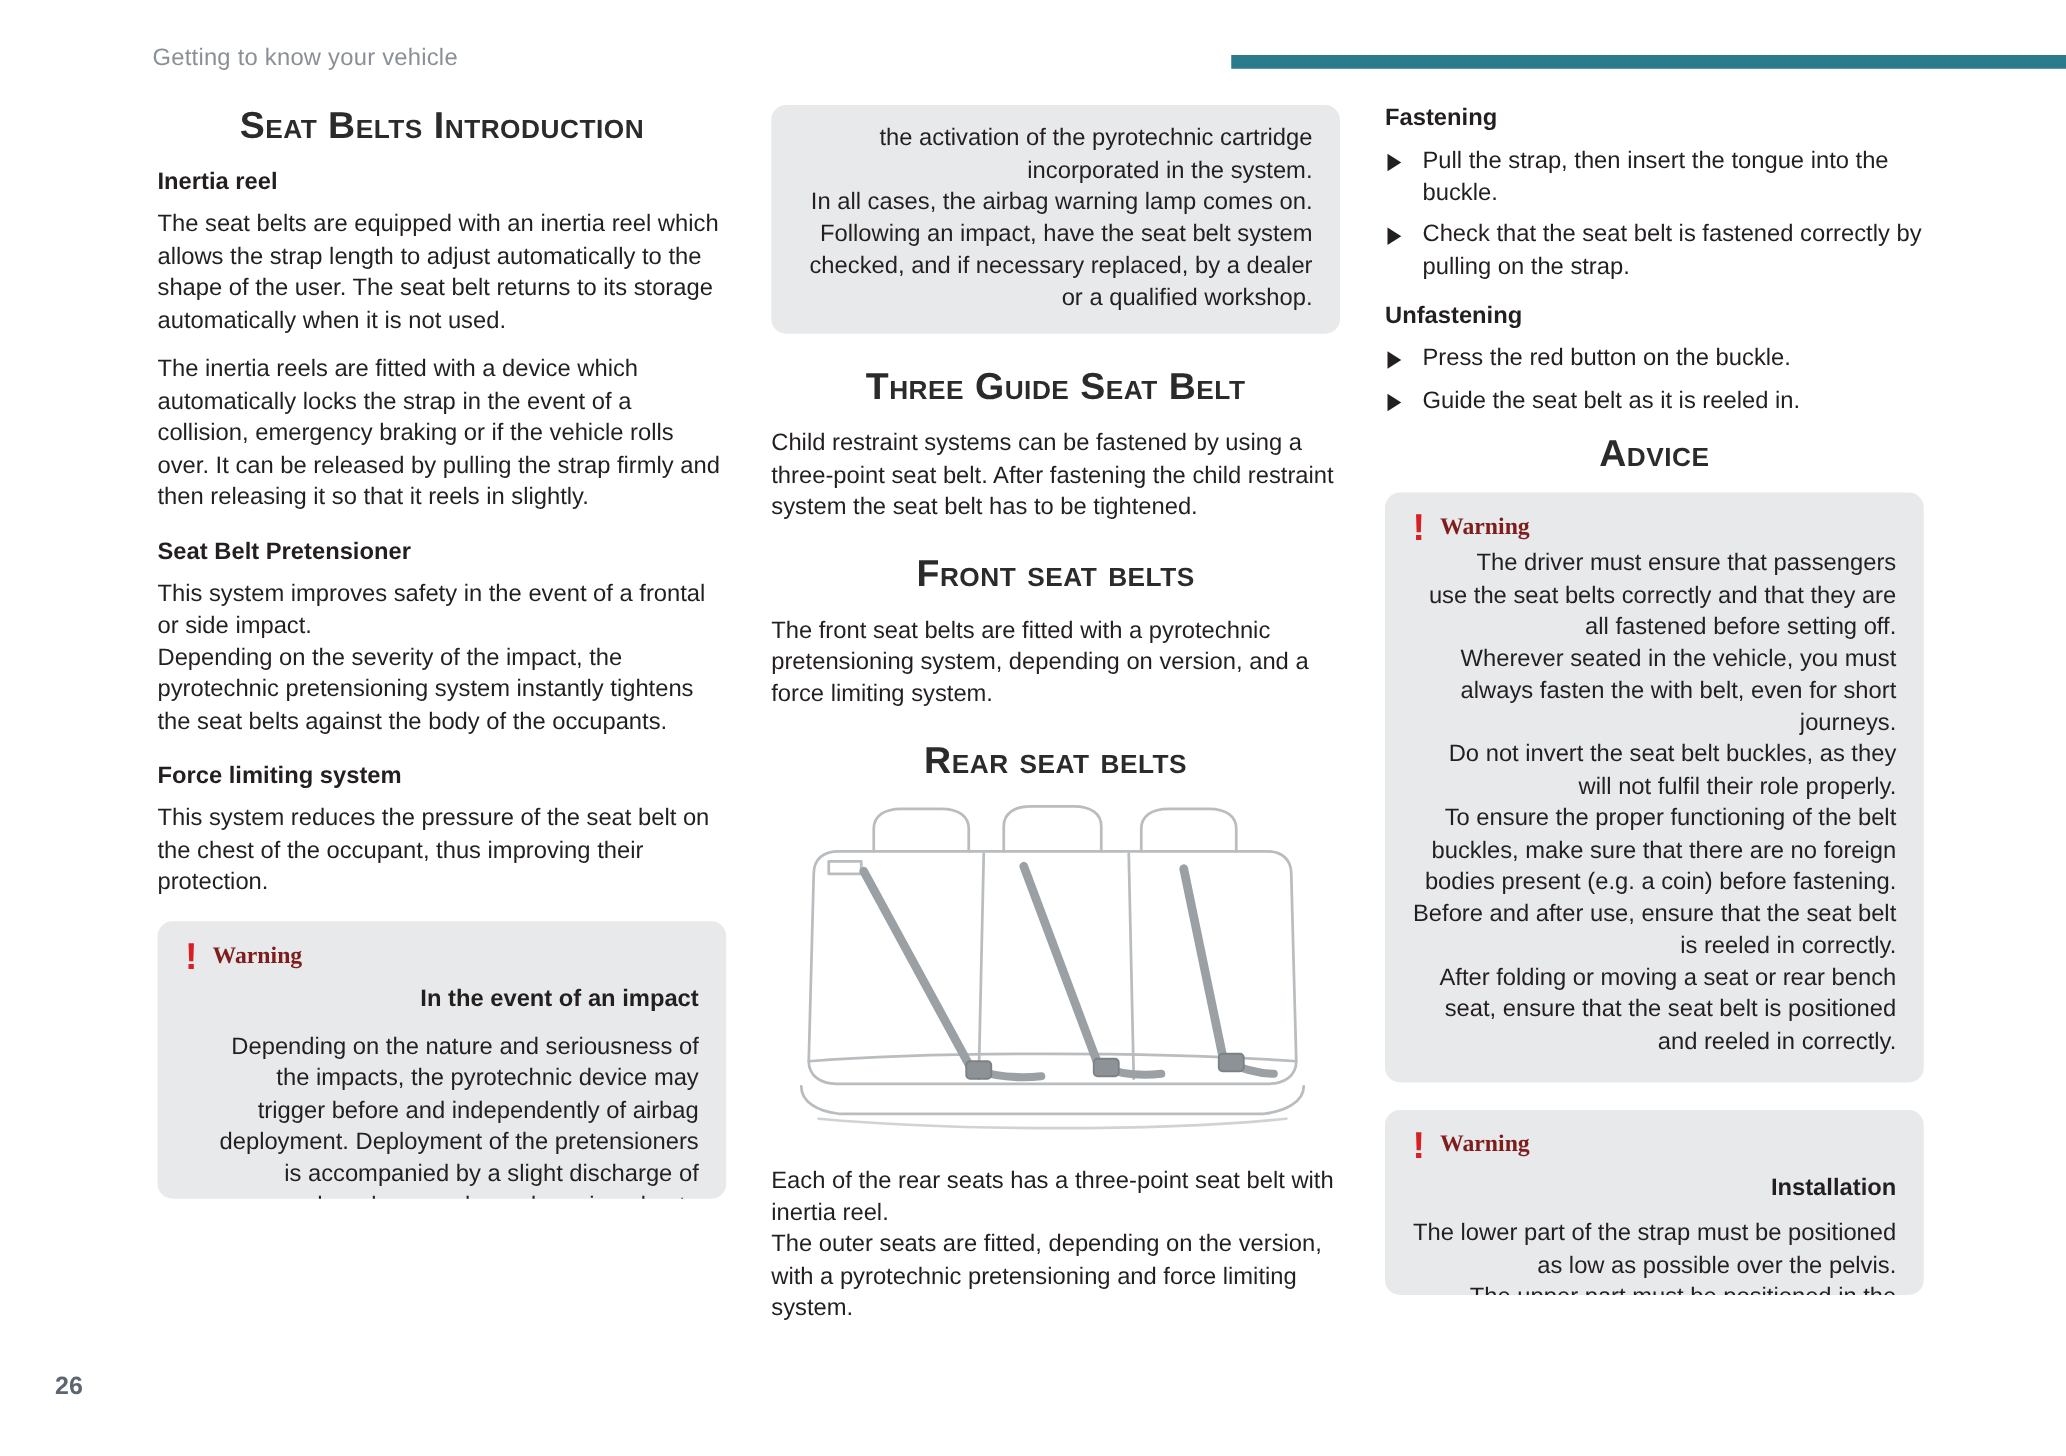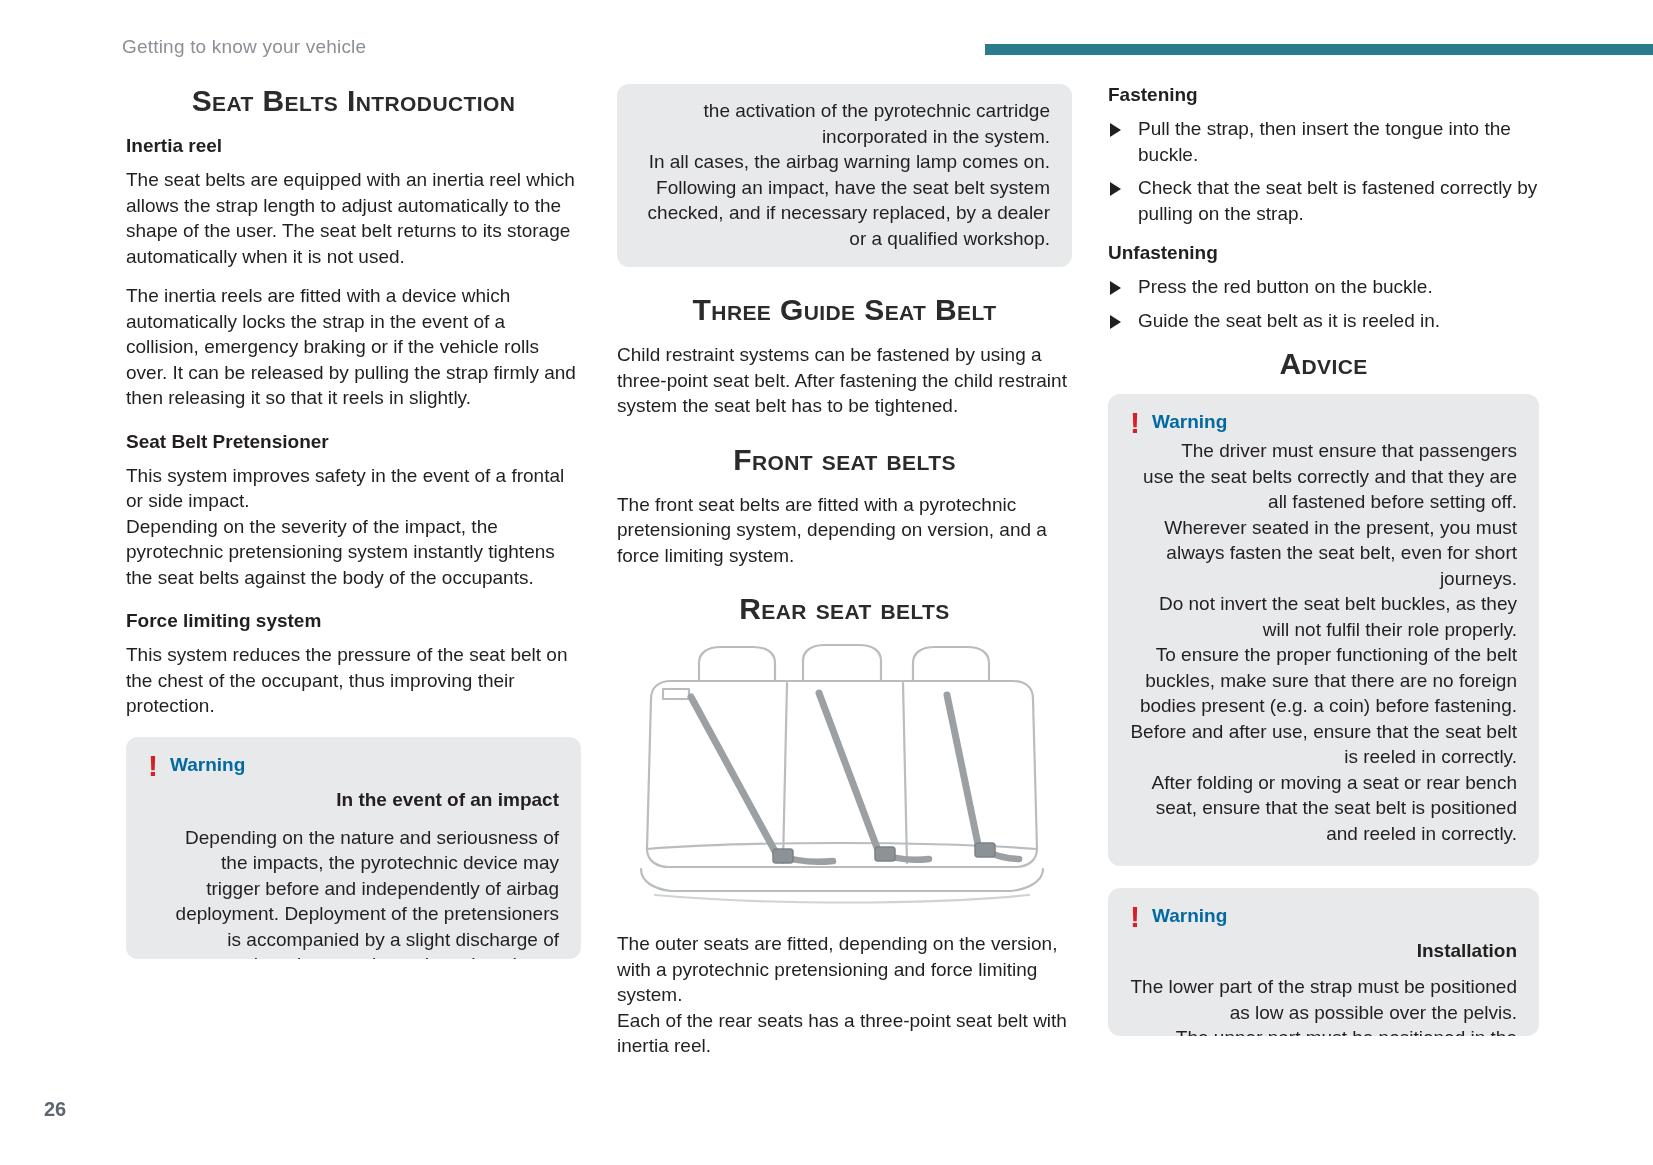--- a/index.html
+++ b/index.html
@@ -107,22 +107,23 @@
     font-weight: bold;
     font-size: 30px;
     line-height: 22px;
     margin-right: 12px;
     margin-top: 2px;
     flex: 0 0 auto;
   }
   .warn-label {
     font-size: 19px;
     font-weight: bold;
-    color: #0369a1;
+    color: #7f1d1d;
     padding-top: 1px;
+    font-family: Liberation Serif, serif;
   }
   .warn-sublabel {
     font-size: 19px;
     font-weight: bold;
     margin: 12px 0 14px 30px;
   }
   .warn-body {
     font-size: 19px;
     line-height: 25.5px;
     margin: 0;
@@ -241,22 +242,22 @@
       <path d="M352 212 C366 218, 380 222, 392 222"></path>
     </g>
 
     <g fill="#8c9296" stroke="#7b8286" stroke-width="1.5">
       <rect x="146" y="212" width="20" height="14" rx="3"></rect>
       <rect x="248" y="210" width="20" height="14" rx="3"></rect>
       <rect x="348" y="206" width="20" height="14" rx="3"></rect>
     </g>
   </svg>
 
+  <p class="body" style="margin-bottom:0">Each of the rear seats has a three-point seat belt with inertia reel.</p>
   <p class="body last">The outer seats are fitted, depending on the version, with a pyrotechnic pretensioning and force limiting system.</p>
-  <p class="body" style="margin-bottom:0">Each of the rear seats has a three-point seat belt with inertia reel.</p>
 </div>
 
 <div class="col col3">
 
   <h2 class="sub first">Fastening</h2>
   <ul class="arrows">
     <li>
       <span class="tri"></span>
       <span>Pull the strap, then insert the tongue into the buckle.</span>
     </li>
@@ -279,21 +280,21 @@
   </ul>
 
   <h1 class="sect" style="margin-top:14px; margin-bottom:14px;">Advice</h1>
 
   <div class="greybox" style="padding-bottom:20px;">
     <div class="warn-head">
       <span class="bang">!</span>
       <span class="warn-label">Warning</span>
     </div>
     <p class="warn-body" style="text-indent:22px">The driver must ensure that passengers use the seat belts correctly and that they are all fastened before setting off.</p>
-    <p class="warn-body">Wherever seated in the present, you must always fasten the seat belt, even for short journeys.</p>
+    <p class="warn-body">Wherever seated in the vehicle, you must always fasten the with belt, even for short journeys.</p>
     <p class="warn-body">Do not invert the seat belt buckles, as they will not fulfil their role properly.</p>
     <p class="warn-body">To ensure the proper functioning of the belt buckles, make sure that there are no foreign bodies present (e.g. a coin) before fastening.</p>
     <p class="warn-body">Before and after use, ensure that the seat belt is reeled in correctly.</p>
     <p class="warn-body">After folding or moving a seat or rear bench seat, ensure that the seat belt is positioned and reeled in correctly.</p>
   </div>
 
   <div class="greybox" style="margin-top:22px; padding-bottom:18px; height:148px; overflow:hidden;">
     <div class="warn-head">
       <span class="bang">!</span>
       <span class="warn-label">Warning</span>

